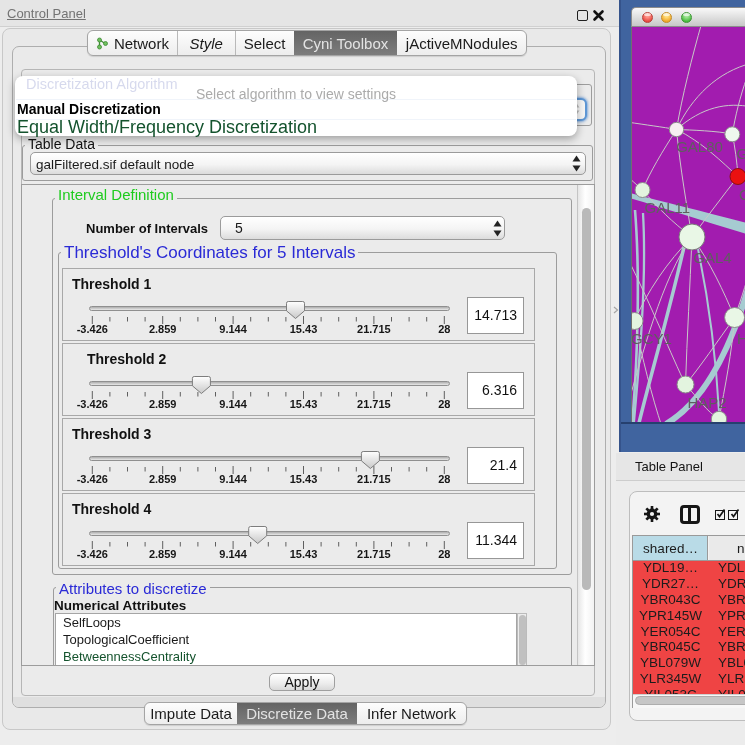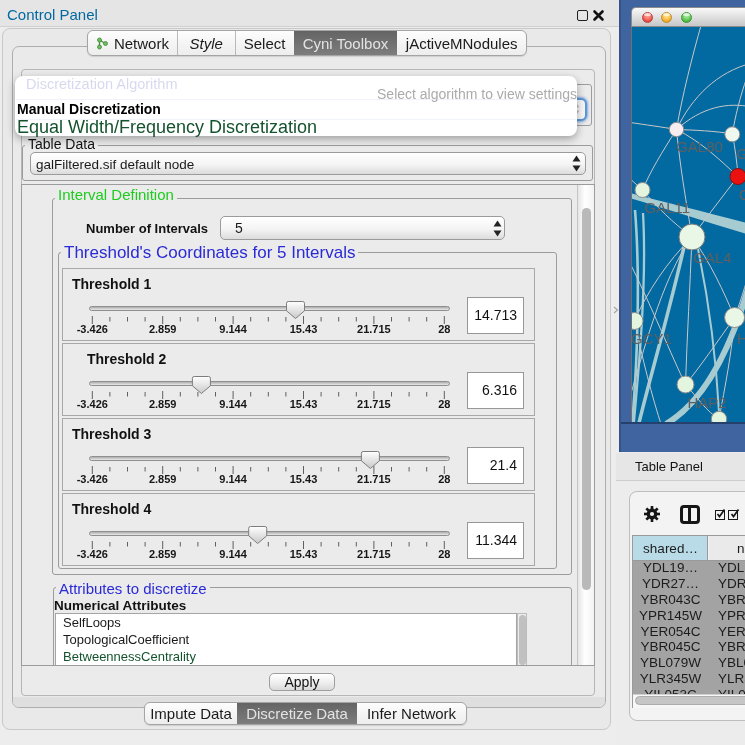--- a/index.html
+++ b/index.html
@@ -19,21 +19,21 @@
 .ttitle{position:absolute;font-weight:bold;font-size:14px;color:#111;white-space:nowrap;}
 .track{position:absolute;height:5px;border:1px solid #8f8f8f;border-radius:3px;
  background:linear-gradient(#adadad,#e9e9e9);}
 .vbox{position:absolute;background:#fff;border:1px solid #979797;font-size:14px;color:#111;
  text-align:right;}
 .ticklbl{position:absolute;font-size:11px;font-weight:bold;color:#161616;transform:translateX(-50%);white-space:nowrap;}
 .row{position:absolute;font-size:13.5px;color:#1c1c1c;white-space:nowrap;}
 </style></head><body>
 <div id="page">
 <div class="abs" style="left:0;top:0;width:619px;height:27px;background:#e5e5e5;border-bottom:1px solid #d0d0d0;"></div>
-<div class="abs" style="left:7px;top:6px;font-size:15px;color:#0369a1;">Control Panel</div>
+<div class="abs" style="left:7px;top:6px;font-size:13px;color:#737373;text-decoration:underline;">Control Panel</div>
 <div class="abs" style="left:577px;top:10px;width:11px;height:11px;border:1.6px solid #1f1f1f;border-radius:2px;"></div>
 <svg class="abs" style="left:592px;top:9px;" width="13" height="13">
       <path d="M2.5,2.5 L10.5,10.5 M10.5,2.5 L2.5,10.5" stroke="#111" stroke-width="2.6" stroke-linecap="round"></path>
     </svg>
 <div class="abs" style="left:2px;top:28px;width:609px;height:702px;background:#e9e9e9;border:1px solid #c8c8c8;border-radius:8px;"></div>
 <div class="abs" style="left:12px;top:46px;width:594px;height:662px;background:#eaeaea;border:1px solid #aeaeae;border-radius:7px;"></div>
 <div class="abs" style="left:13px;top:697px;width:592px;height:10px;background:#dfdfdf;border-radius:0 0 6px 6px;"></div>
 <div class="abs" style="left:21px;top:69px;width:574px;height:627px;background:#ebebeb;border:1px solid #b6b6b6;border-radius:4px;"></div>
 <div class="abs" style="left:87px;top:30px;width:440px;height:26px;background:linear-gradient(#fdfdfd,#ededed);border:1px solid #a4a4a4;border-radius:6px;overflow:hidden;display:flex;box-shadow:0 1px 1px rgba(0,0,0,0.12);">
 <div class="seg" style="width:89px;"><svg width="13" height="13" style="margin-right:5px;">
@@ -263,21 +263,21 @@
     </svg>
 <div class="abs" style="left:619px;top:0;width:126px;height:452px;background:#40649f;"></div>
 <div class="abs" style="left:619px;top:0;width:2px;height:452px;background:#35538b;"></div>
 <div class="abs" style="left:631px;top:7px;width:114px;height:20px;background:linear-gradient(#f9f9f9,#c7c7c7);border:1px solid #8c8c8c;border-right:none;border-radius:5px 0 0 0;"></div>
 <div class="abs" style="left:641.5px;top:11.5px;width:11px;height:11px;border-radius:50%;background:radial-gradient(circle at 50% 30%,#ff9a90 15%,#e8463e 75%);border:1px solid #b54039;"></div>
 <div class="abs" style="left:643.5px;top:12.8px;width:7px;height:3.2px;border-radius:50%;background:rgba(255,255,255,0.65);"></div>
 <div class="abs" style="left:661.0px;top:11.5px;width:11px;height:11px;border-radius:50%;background:radial-gradient(circle at 50% 30%,#ffe082 15%,#f0a626 75%);border:1px solid #c08b27;"></div>
 <div class="abs" style="left:663.0px;top:12.8px;width:7px;height:3.2px;border-radius:50%;background:rgba(255,255,255,0.65);"></div>
 <div class="abs" style="left:680.5px;top:11.5px;width:11px;height:11px;border-radius:50%;background:radial-gradient(circle at 50% 30%,#a5e69a 15%,#45bb3a 75%);border:1px solid #3d9434;"></div>
 <div class="abs" style="left:682.5px;top:12.8px;width:7px;height:3.2px;border-radius:50%;background:rgba(255,255,255,0.65);"></div>
-<div class="abs" style="left:631px;top:27px;width:114px;height:395px;background:#0369a1;border-left:1px solid #6f6f6f;overflow:hidden;">
+<div class="abs" style="left:631px;top:27px;width:114px;height:395px;background:#a21caf;border-left:1px solid #6f6f6f;overflow:hidden;">
 <svg width="114" height="395" viewBox="0 0 114 395">
 <path d="M -4,165.5 C 30,175 70,184 120,197.5 L 120,208.5 C 70,193.5 30,180.5 -4,170.5 Z" fill="#a6cbd1" stroke="none"></path>
 <path d="M 3,183 C 8,245 6,330 0,398" stroke="#a6cbd1" stroke-width="2.6" fill="none"></path>
 <path d="M 11,186 C 15,255 7,340 1,405" stroke="#a6cbd1" stroke-width="2.3" fill="none"></path>
 <path d="M 52,220 C 36,290 18,350 6,400" stroke="#a6cbd1" stroke-width="3.5" fill="none"></path>
 <path d="M 116,262 C 96,330 70,376 34,397" stroke="#a6cbd1" stroke-width="6" fill="none"></path>
 <path d="M 66,222 C 76,270 84,330 87,385" stroke="#a6cbd1" stroke-width="2" fill="none"></path>
 <path d="M 44.5,102.5 C 60,103 85,104 100,107" stroke="#c8c8c8" stroke-width="1" fill="none"></path>
 <path d="M 44.5,102.5 C 70,115 90,135 106,149.5" stroke="#c8c8c8" stroke-width="1" fill="none"></path>
 <path d="M 44.5,102.5 C 48,140 55,180 60,210" stroke="#c8c8c8" stroke-width="1" fill="none"></path>
@@ -352,21 +352,21 @@
 <div class="abs" style="left:728px;top:509.5px;width:10px;height:10px;border:1.6px solid #161616;"></div>
 <svg class="abs" style="left:729.5px;top:506.5px;" width="10" height="12">
       <path d="M1.5,7 L3.5,9.5 L8.5,2.5" fill="none" stroke="#161616" stroke-width="1.7"></path>
     </svg>
 <div class="abs" style="left:632px;top:535px;width:113px;height:172.5px;border:1px solid #9a9a9a;border-right:none;"></div>
 <div class="abs" style="left:633px;top:536px;width:75px;height:23.5px;background:#b9dbe7;border-right:1px solid #9a9a9a;"></div>
 <div class="abs" style="left:709px;top:536px;width:36px;height:23.5px;background:#eaeaea;"></div>
 <div class="abs" style="left:633px;top:559.5px;width:112px;height:1px;background:#9a9a9a;"></div>
 <div class="abs row" style="left:633px;top:541px;width:75px;text-align:center;">shared…</div>
 <div class="abs row" style="left:737px;top:541px;">na</div>
-<div class="abs" style="left:633px;top:560.5px;width:112px;height:133px;background:#a3a3a3;overflow:hidden;">
+<div class="abs" style="left:633px;top:560.5px;width:112px;height:133px;background:#ef4444;overflow:hidden;">
 <div class="abs row" style="left:0px;top:-0.5px;width:75px;text-align:center;">YDL19…</div>
 <div class="abs row" style="left:85px;top:-0.5px;">YDL194W</div>
 <div class="abs row" style="left:0px;top:15.4px;width:75px;text-align:center;">YDR27…</div>
 <div class="abs row" style="left:85px;top:15.4px;">YDR277C</div>
 <div class="abs row" style="left:0px;top:31.2px;width:75px;text-align:center;">YBR043C</div>
 <div class="abs row" style="left:85px;top:31.2px;">YBR043C</div>
 <div class="abs row" style="left:0px;top:47.1px;width:75px;text-align:center;">YPR145W</div>
 <div class="abs row" style="left:85px;top:47.1px;">YPR145W</div>
 <div class="abs row" style="left:0px;top:63.0px;width:75px;text-align:center;">YER054C</div>
 <div class="abs row" style="left:85px;top:63.0px;">YER054C</div>
@@ -378,15 +378,15 @@
 <div class="abs row" style="left:85px;top:110.6px;">YLR345W</div>
 <div class="abs row" style="left:0px;top:126.5px;width:75px;text-align:center;">YIL053C</div>
 <div class="abs row" style="left:85px;top:126.5px;">YIL052C</div>
 </div>
 <div class="abs" style="left:633px;top:693.5px;width:112px;height:14px;background:#f7f7f7;border-top:1px solid #cfcfcf;"></div>
 <div class="abs" style="left:634.5px;top:695.5px;width:115px;height:9px;background:#c6c6c6;border:1px solid #adadad;border-radius:4.5px;"></div>
 <div class="abs" style="left:15px;top:75.5px;width:562px;height:60.5px;background:#fff;border-radius:8px;box-shadow:0 3px 9px rgba(0,0,0,0.33);"></div>
 <div class="abs" style="left:16px;top:98.5px;width:560px;height:1px;background:#f0f4fa;"></div>
 <div class="abs" style="left:16px;top:119px;width:560px;height:1px;background:#f0f4fa;"></div>
 <div class="abs" style="left:26px;top:76px;font-size:14.5px;color:rgba(85,95,180,0.24);">Discretization Algorithm</div>
-<div class="abs" style="left:15px;top:86px;width:562px;text-align:right;font-size:14px;color:#ababab;">Select algorithm to view settings</div>
+<div class="abs" style="left:15px;top:86px;width:562px;text-align:center;font-size:14px;color:#ababab;">Select algorithm to view settings</div>
 <div class="abs" style="left:17px;top:101px;font-size:14px;font-weight:bold;color:#000;">Manual Discretization</div>
 <div class="abs" style="left:17px;top:117px;font-size:18px;color:#14532d;">Equal Width/Frequency Discretization</div>
 </div>
 </body></html>

